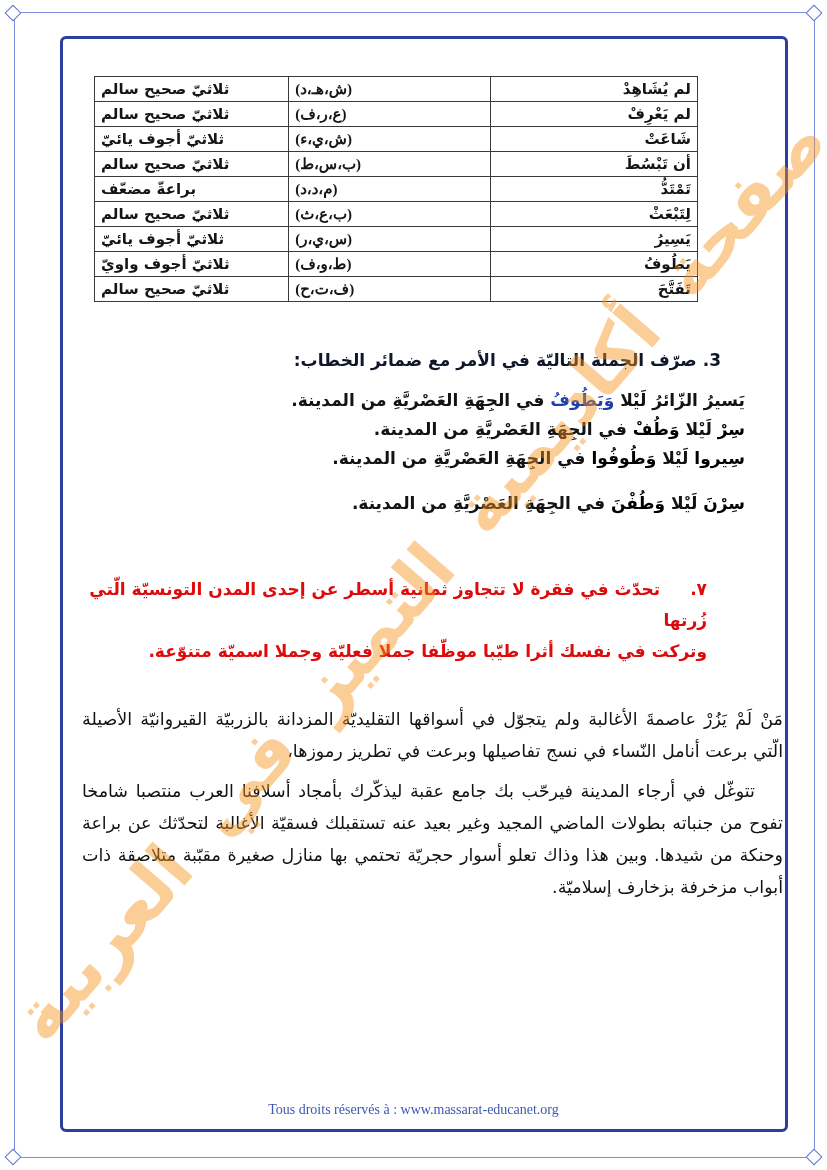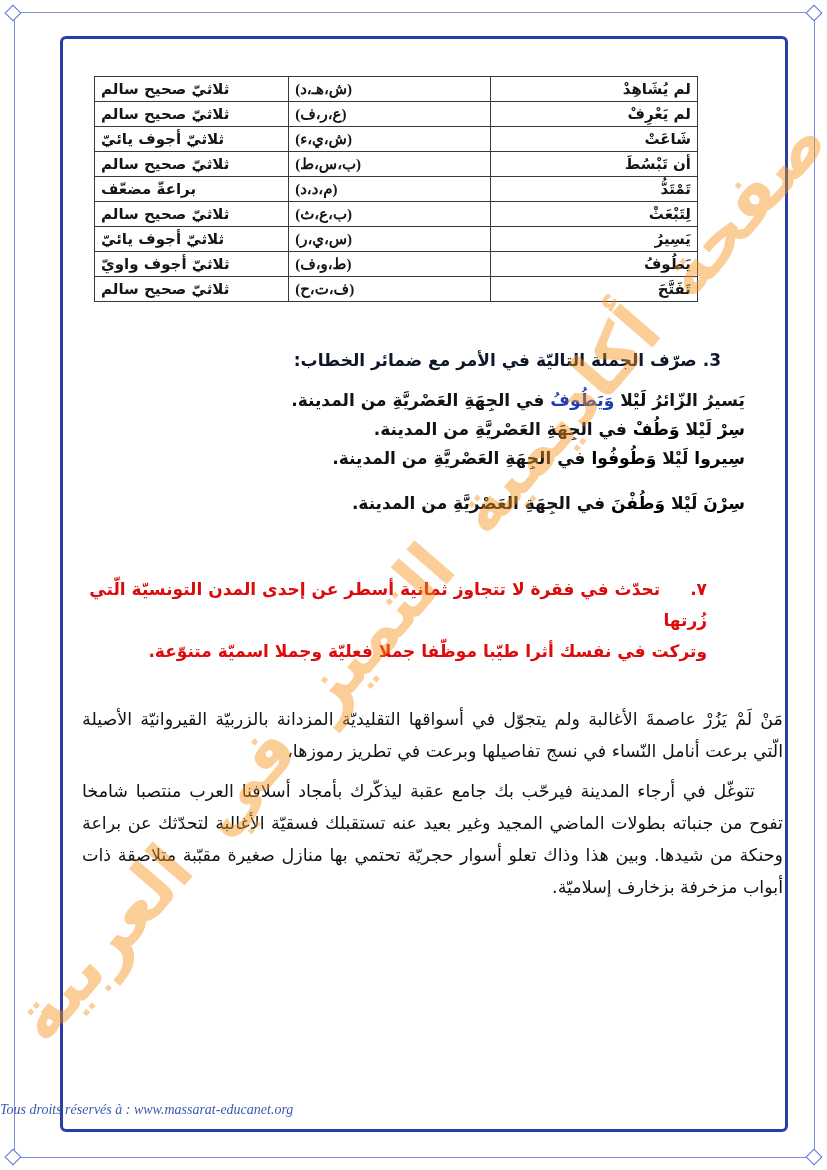--- a/index.html
+++ b/index.html
@@ -62,22 +62,22 @@
   
   .essay { margin:36px 0 0 0; }
   .essay-p {
     margin:0 0 8px 16px; font-size:17.5px; font-weight:normal;
     line-height:32px; text-align:justify; color:#131313;
   }
   .essay-p.p1 { text-indent:28px; }
   .essay-p.p2 { text-indent:34px; margin-top:14px; }
   
   .footer {
-    position:absolute; bottom:52px; left:0; right:0; text-align:left;
-    direction:ltr; font-style:italic; color:#3c58b0; font-size:14px;
+    position:absolute; bottom:52px; left:0; right:0; text-align:center;
+    direction:ltr; color:#3c58b0; font-size:14px;
     font-family:"Liberation Serif", serif;
     margin-top:46px;
   }
   
   .watermark {
     position:absolute; width:1150px; left:-140px; top:520px;
     transform:rotate(-49deg); transform-origin:center;
     font-size:70px; font-weight:bold; color:#f7941d; opacity:0.45;
     text-align:center; white-space:nowrap; direction:rtl;
     letter-spacing:2px; word-spacing:18px; pointer-events:none;

